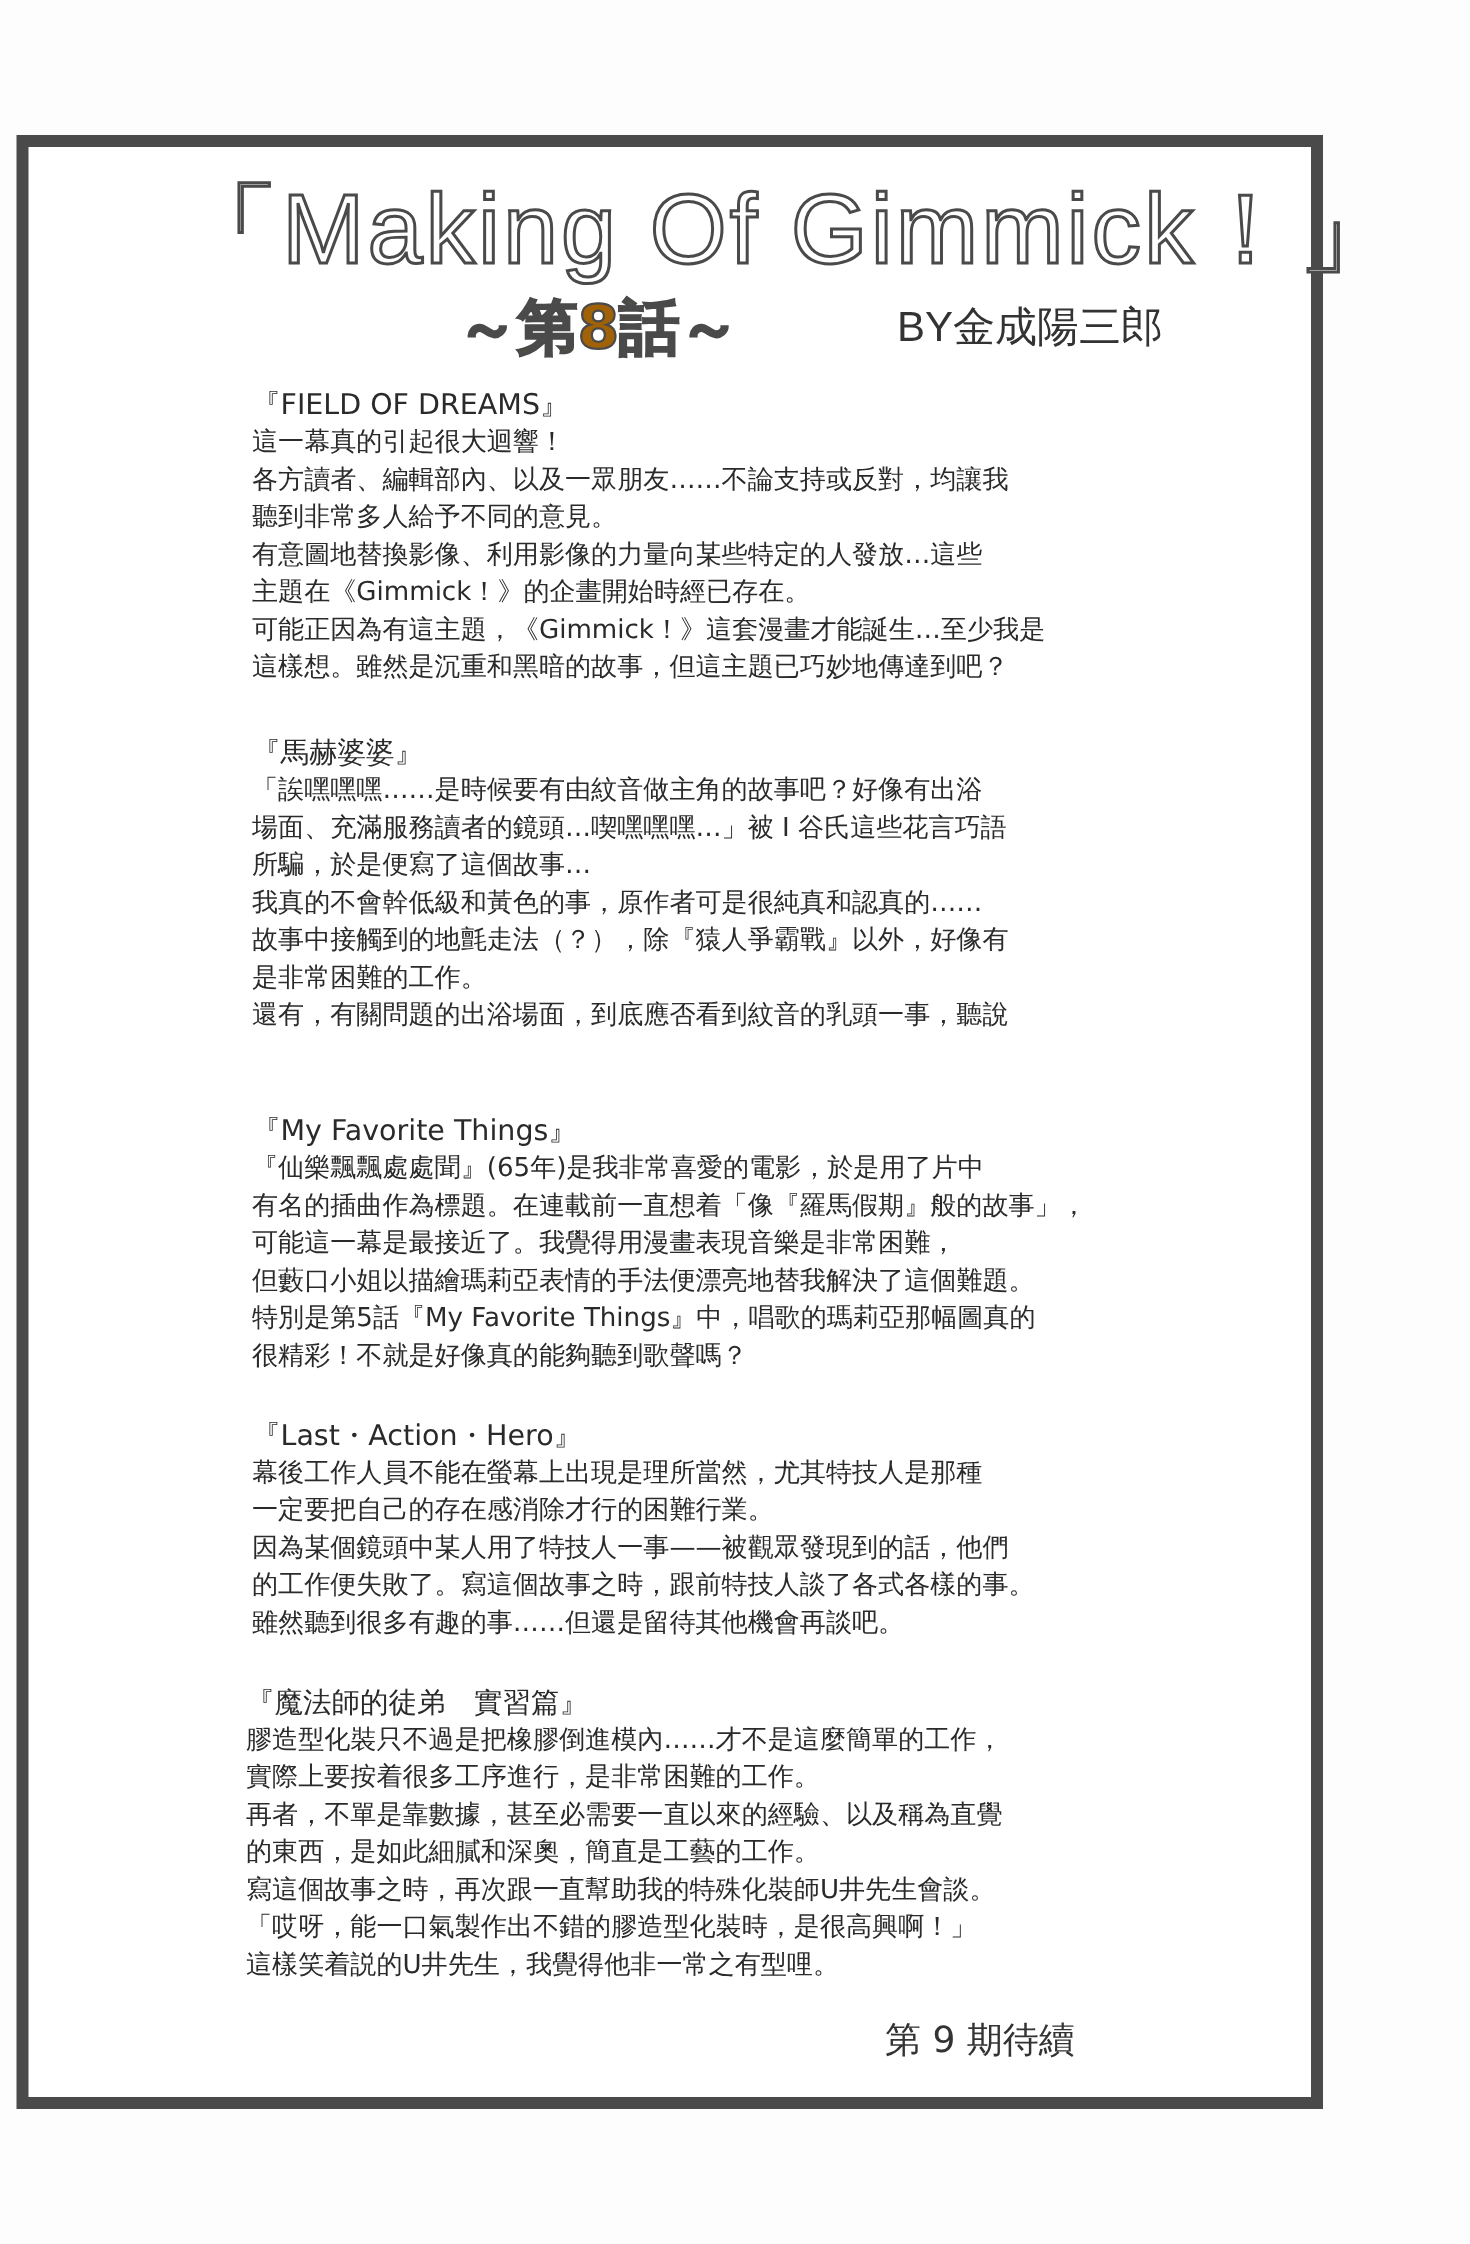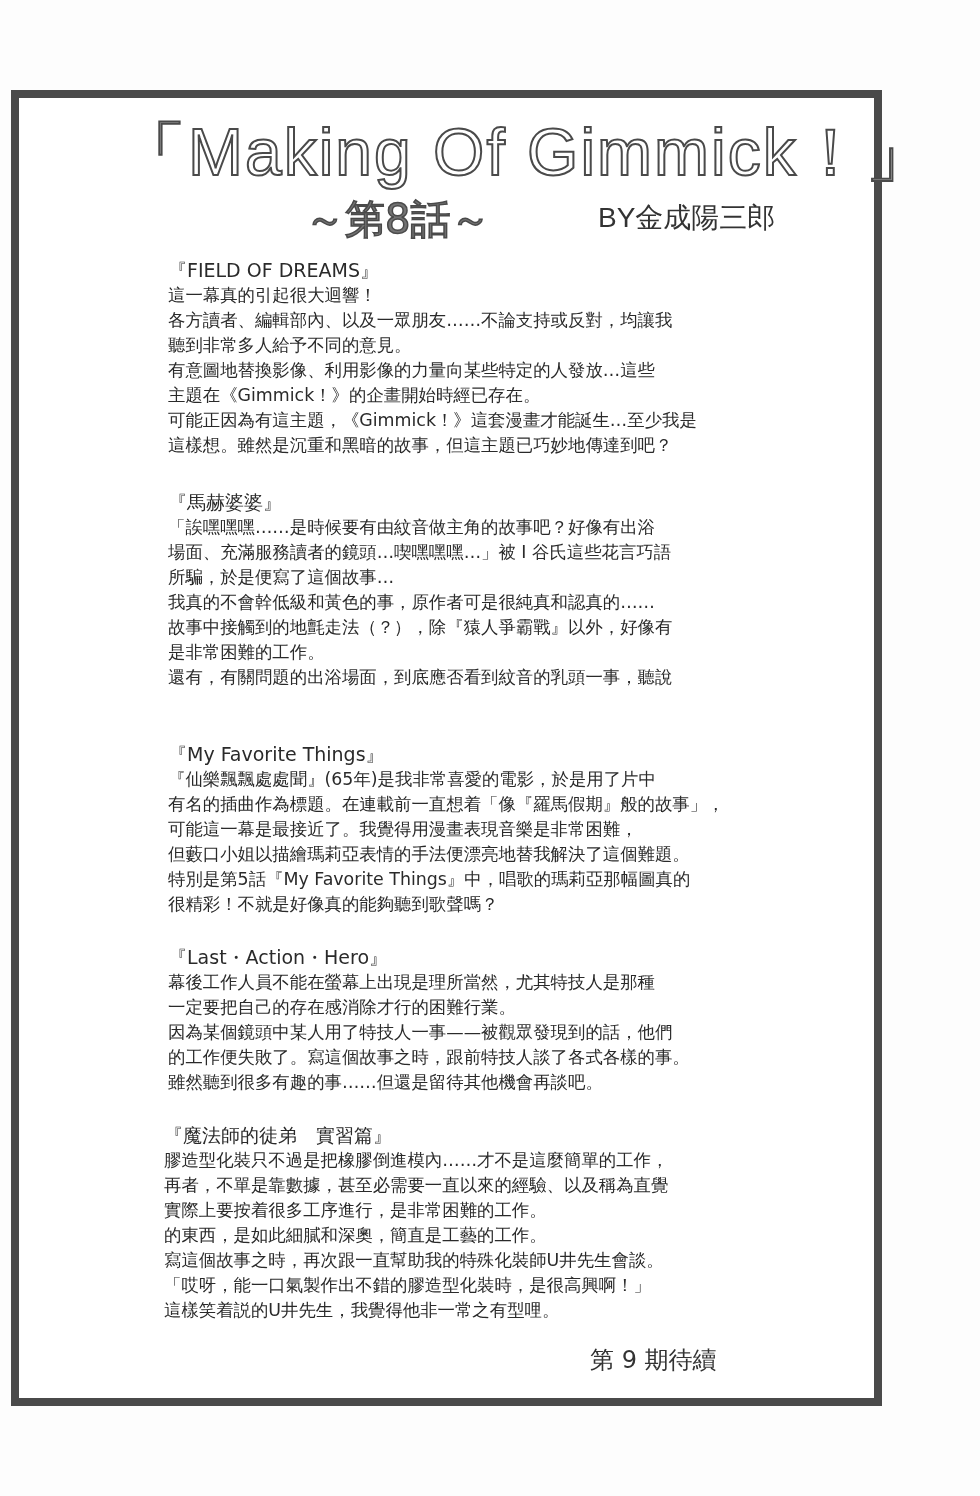--- a/index.html
+++ b/index.html
@@ -35,24 +35,24 @@
       letter-spacing: 2px;
       color: #ffffff;
       -webkit-text-stroke: 2px #4a4a4a;
       white-space: nowrap;
     }
     .episode {
       position: absolute;
       left: 305px;
       top: 194px;
       font-family: "DejaVu Sans", sans-serif;
-      font-weight: normal;
+      font-weight: bold;
       font-size: 40px;
       line-height: 50px;
-      color: #737373;
+      color: #a16207;
       -webkit-text-stroke: 1.5px #4a4a4a;
       white-space: nowrap;
     }
     .byline {
       position: absolute;
       left: 598px;
       top: 198px;
       font-family: "Liberation Sans", "DejaVu Sans", sans-serif;
       font-size: 28px;
       line-height: 40px;
@@ -132,21 +132,21 @@
   <div class="section-line">幕後工作人員不能在螢幕上出現是理所當然，尤其特技人是那種</div>
   <div class="section-line">一定要把自己的存在感消除才行的困難行業。</div>
   <div class="section-line">因為某個鏡頭中某人用了特技人一事——被觀眾發現到的話，他們</div>
   <div class="section-line">的工作便失敗了。寫這個故事之時，跟前特技人談了各式各樣的事。</div>
   <div class="section-line">雖然聽到很多有趣的事……但還是留待其他機會再談吧。</div>
 </div>
 
 <div class="section" style="top:1123px; left:164px;">
   <div class="section-heading">『魔法師的徒弟　實習篇』</div>
   <div class="section-line">膠造型化裝只不過是把橡膠倒進模內……才不是這麼簡單的工作，</div>
+  <div class="section-line">實際上要按着很多工序進行，是非常困難的工作。</div>
   <div class="section-line">再者，不單是靠數據，甚至必需要一直以來的經驗、以及稱為直覺</div>
-  <div class="section-line">實際上要按着很多工序進行，是非常困難的工作。</div>
   <div class="section-line">的東西，是如此細膩和深奧，簡直是工藝的工作。</div>
   <div class="section-line">寫這個故事之時，再次跟一直幫助我的特殊化裝師U井先生會談。</div>
   <div class="section-line">「哎呀，能一口氣製作出不錯的膠造型化裝時，是很高興啊！」</div>
   <div class="section-line">這樣笑着説的U井先生，我覺得他非一常之有型哩。</div>
 </div>
 
 <div class="footer-note">第 9 期待續</div>
 
 </body></html>

